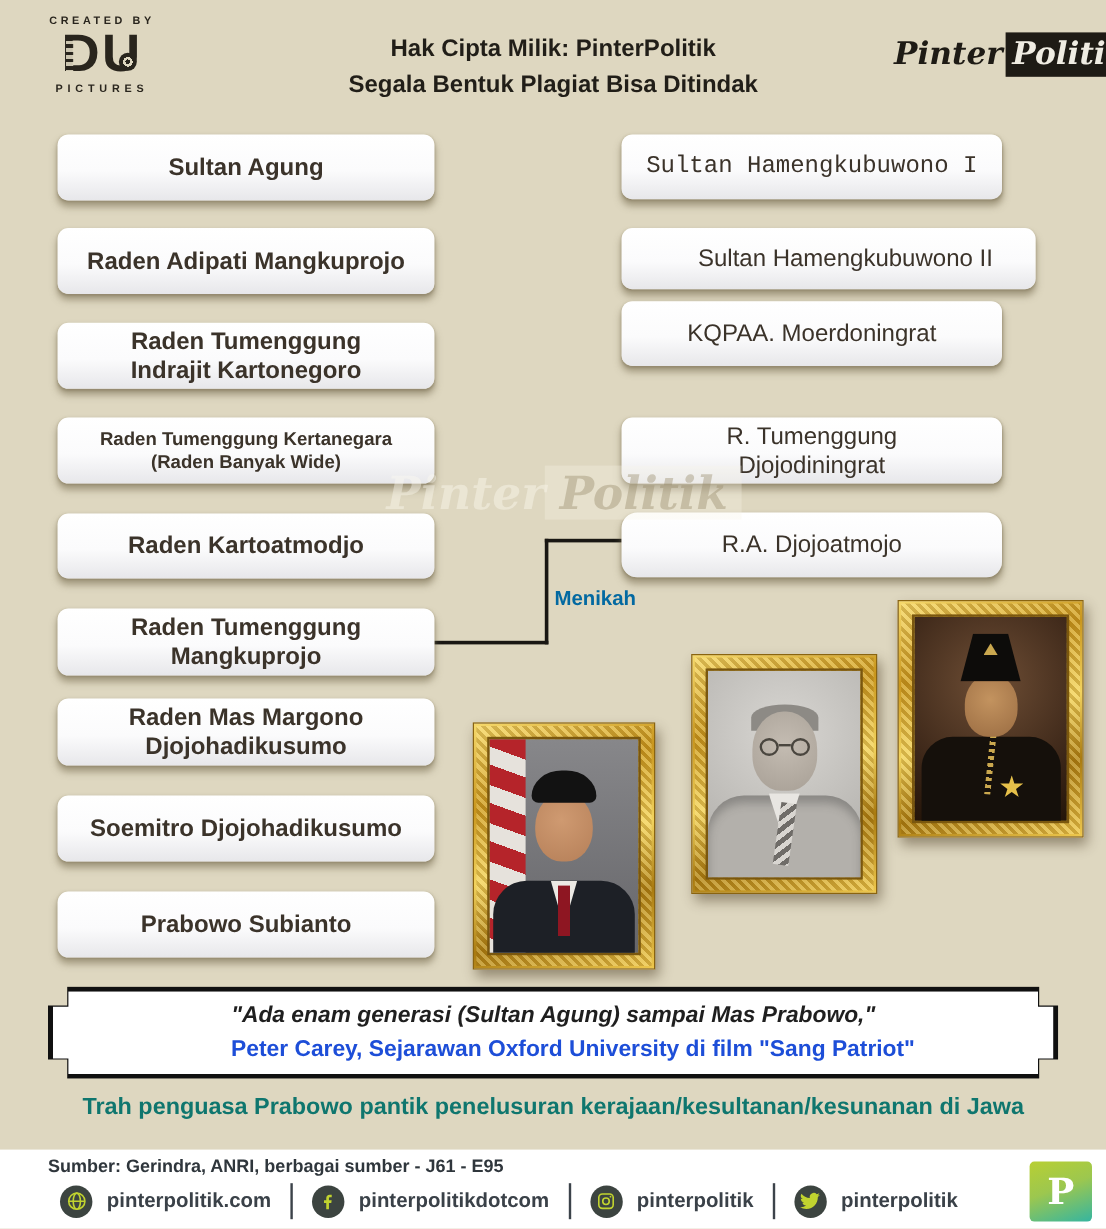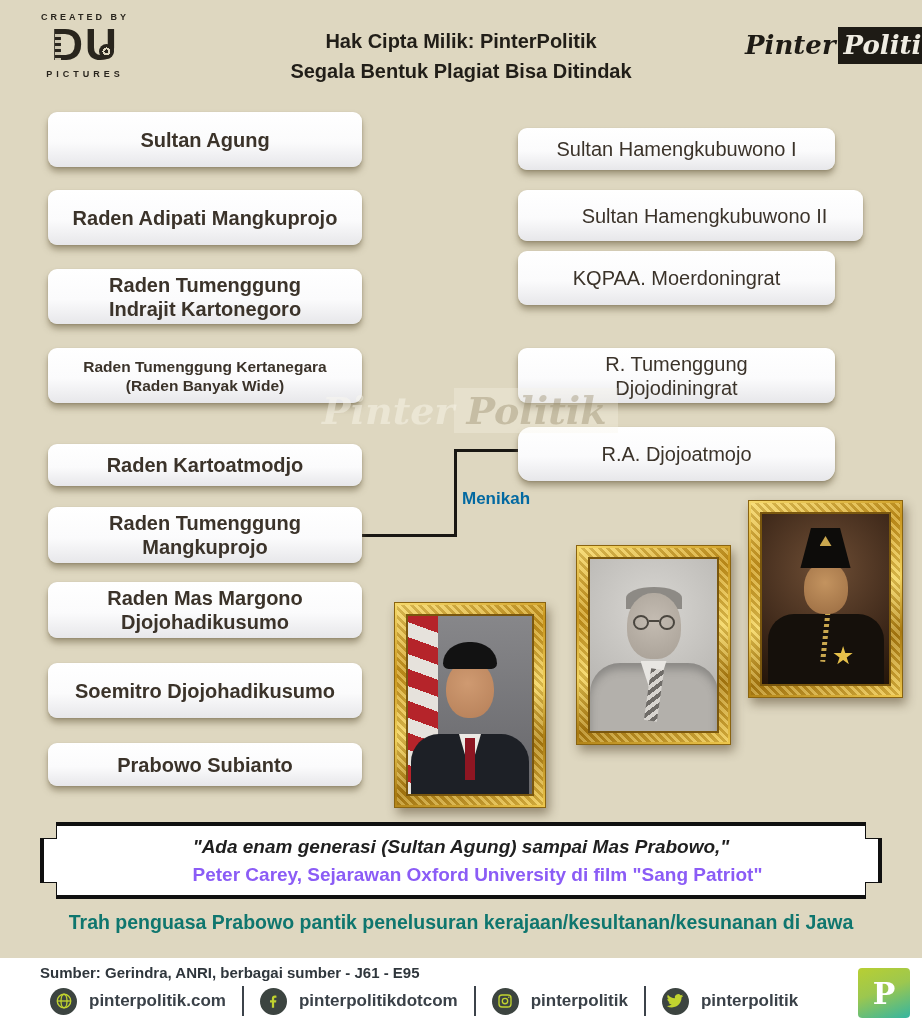--- a/index.html
+++ b/index.html
@@ -38,26 +38,26 @@
     text-align:center; border-radius:9px;
     background:linear-gradient(180deg,#ffffff 0%,#fbfbfc 55%,#e7e7ea 100%);
     box-shadow:0 5px 6px rgba(115,103,75,.55), 0 1px 2px rgba(115,103,75,.35);
     white-space:pre-line; color:#3b332a; z-index:2; }
   .col-left  { left:48px;  width:314px; font-weight:bold; font-size:20px; line-height:24px; }
   .col-right { left:518px; width:317px; font-weight:normal; font-size:20px; line-height:24px; }
   .l1 { top:112px; height:55px; }
   .l2 { top:190px; height:55px; }
   .l3 { top:269px; height:55px; }
   .l4 { top:348px; height:55px; font-size:15.5px; line-height:19px; }
-  .l5 { top:444px; height:42px; }
+  .l5 { top:428px; height:54px; }
   .l6 { top:507px; height:56px; }
   .l7 { top:582px; height:56px; }
   .l8 { top:663px; height:55px; }
-  .l9 { top:743px; height:43px; }
-  .r1 { top:128px; height:42px; }
+  .l9 { top:743px; height:55px; }
+  .r1 { top:112px; height:54px;font-family:Liberation Mono, monospace; }
   .r2 { top:190px; height:51px;padding-left:28px; }
   .r3 { top:251px; height:54px; }
   .r4 { top:348px; height:55px; }
   .r5 { top:427px; height:54px;border-radius:13px; }
 
   
   .conn { position:absolute; background:#191713; z-index:1; }
   .conn-h1 { left:362px; top:534px; width:95px; height:3px; }
   .conn-v  { left:454px; top:449px; width:3px;  height:88px; }
   .conn-h2 { left:454px; top:449px; width:64px; height:3px; }
@@ -124,21 +124,21 @@
   .pt-hat::after { content:''; position:absolute; left:50%; top:8px; transform:translateX(-50%);
     width:12px; height:10px; background:#caa84f; clip-path:polygon(50% 0,100% 100%,0 100%); }
 
   
   .plaque { position:absolute; left:40px; top:822px; width:842px; height:77px; background:#101010; z-index:2;
     clip-path:polygon(0 16px,16px 16px,16px 0,calc(100% - 16px) 0,calc(100% - 16px) 16px,100% 16px,100% calc(100% - 16px),calc(100% - 16px) calc(100% - 16px),calc(100% - 16px) 100%,16px 100%,16px calc(100% - 16px),0 calc(100% - 16px)); }
   .plaque-inner { position:absolute; inset:4px; background:#ffffff;
     clip-path:polygon(0 13px,13px 13px,13px 0,calc(100% - 13px) 0,calc(100% - 13px) 13px,100% 13px,100% calc(100% - 13px),calc(100% - 13px) calc(100% - 13px),calc(100% - 13px) 100%,13px 100%,13px calc(100% - 13px),0 calc(100% - 13px));
     display:flex; flex-direction:column; align-items:center; justify-content:center; gap:6px; }
   .quote-line1 { font-size:19px; font-weight:bold; font-style:italic; color:#1f1f1f; }
-  .quote-line2 { font-size:19px; font-weight:bold; color:#8b5cf6;margin-left:33px; }
+  .quote-line2 { font-size:19px; font-weight:bold; color:#1d4ed8;margin-left:33px; }
 
   .tagline { position:absolute; left:0; top:911px; width:922px; text-align:center;
     font-size:19.5px; font-weight:bold; color:#0f766e; z-index:2; }
 
   
   .footer { position:absolute; left:0; top:958px; width:922px; height:66px; background:#ffffff; z-index:2; }
   .source-line { position:absolute; left:40px; top:6px; font-size:15px; font-weight:bold; color:#2f363c; }
   .socials { position:absolute; left:34px; top:28px; display:flex; align-items:center; }
   .social-item { display:flex; align-items:center; gap:12px; padding:0 16px; height:30px; }
   .social-item + .social-item { border-left:2px solid #3c434a; }

